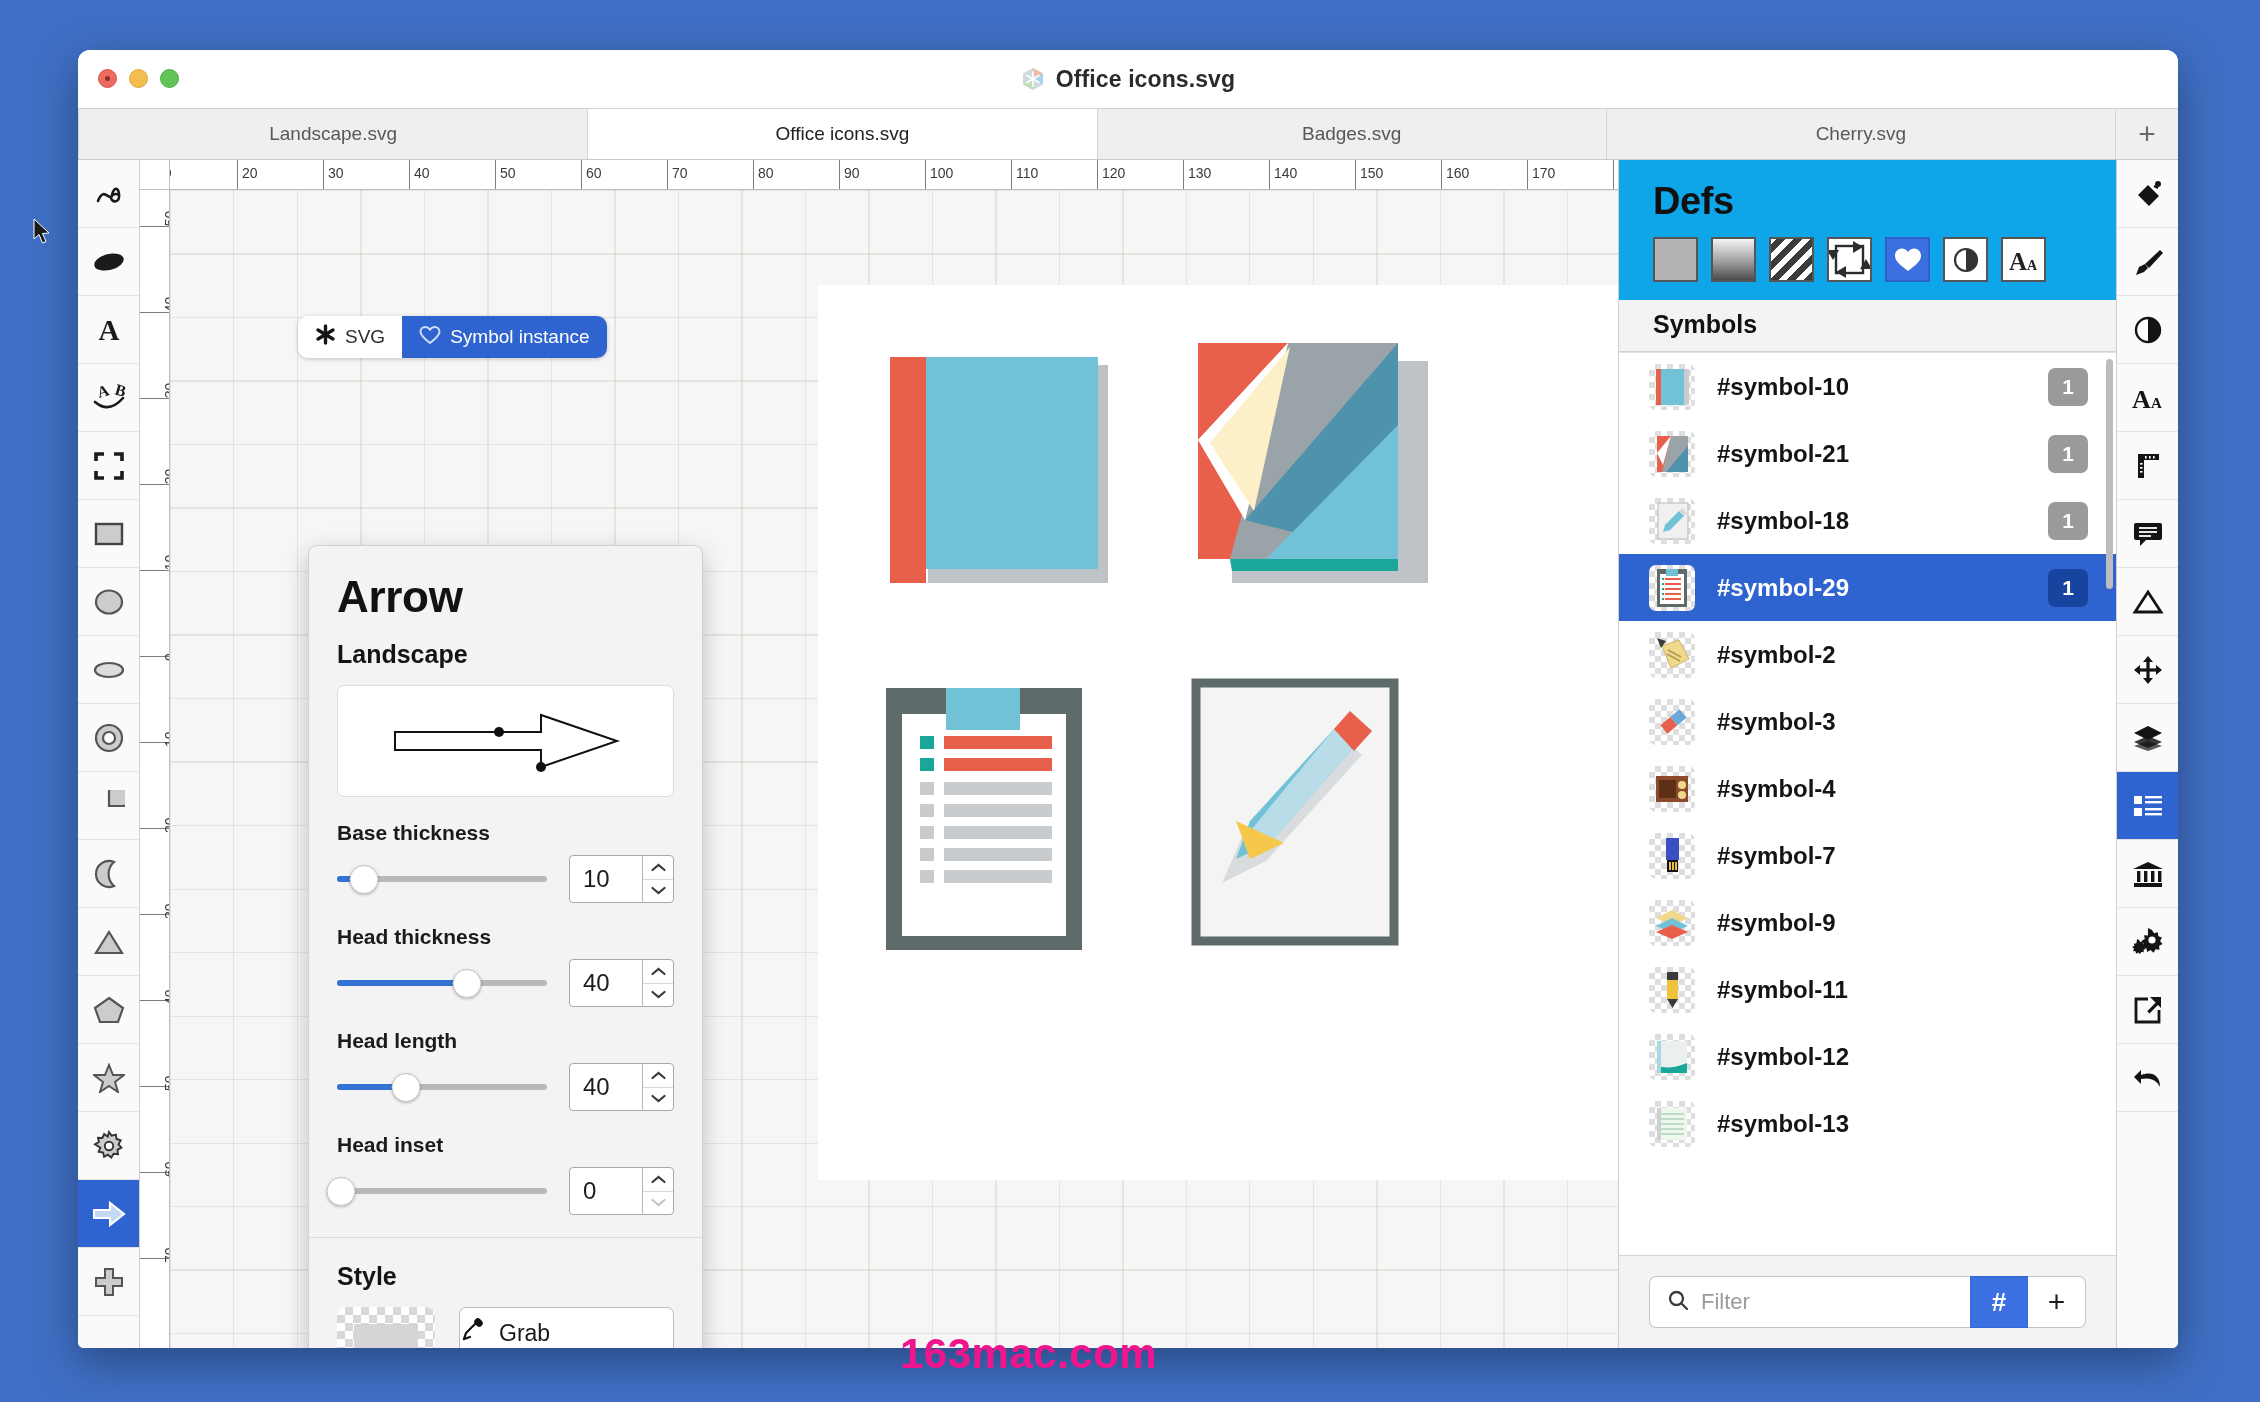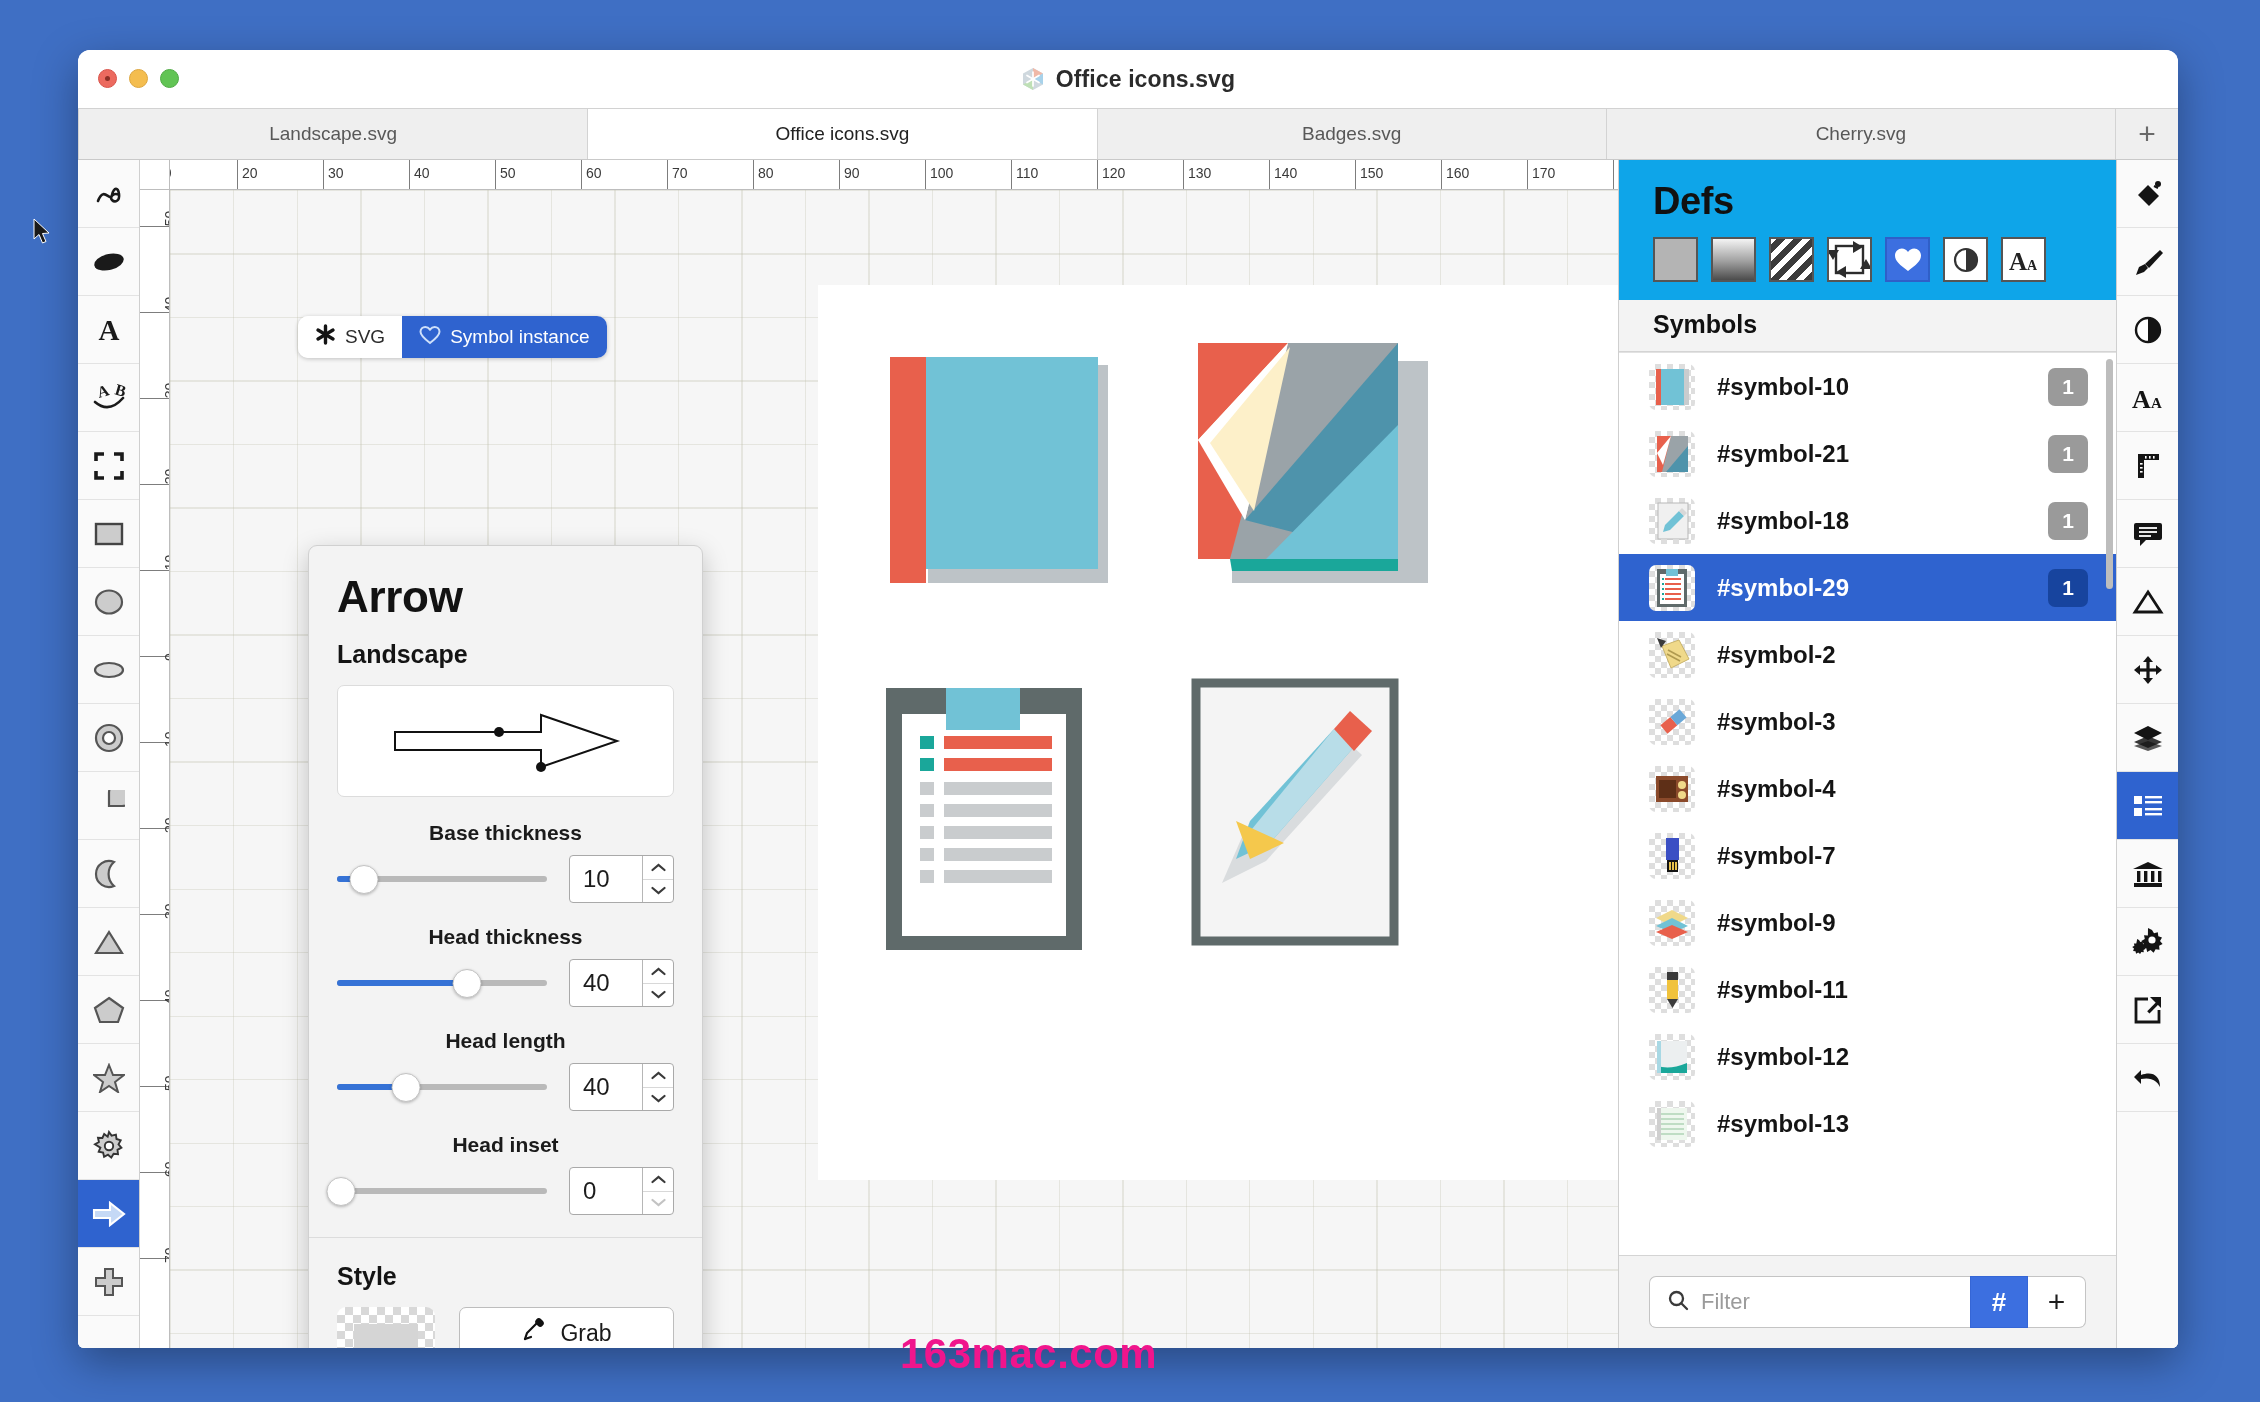--- a/index.html
+++ b/index.html
@@ -100,21 +100,21 @@
   
   #arrowpanel{position:absolute;left:168px;top:385px;width:395px;
     background:#f3f3f3;border:1px solid #d0d0d0;border-radius:9px;
     box-shadow:0 8px 26px rgba(0,0,0,.22);z-index:8;overflow:hidden;}
   .ap-inner{padding:26px 28px 0 28px;}
   #ap-title{font-size:44px;font-weight:bold;color:#121212;margin-bottom:18px;letter-spacing:-.3px;}
   .ap-sec{font-size:25px;font-weight:bold;color:#141414;margin-bottom:16px;}
   #ap-preview{background:#fff;border:1px solid #dcdcdc;border-radius:7px;
     height:112px;display:flex;align-items:center;justify-content:center;margin-bottom:24px;}
   .ctl{margin-bottom:22px;}
-  .ctl-label{font-size:21px;font-weight:bold;color:#1b1b1b;margin-bottom:10px;text-align:center;}
+  .ctl-label{font-size:21px;font-weight:bold;color:#1b1b1b;margin-bottom:10px;}
   .ctl-row{display:flex;align-items:center;gap:22px;}
   .slider{position:relative;flex:1;height:30px;display:flex;align-items:center;}
   .strack{position:absolute;left:0;right:0;height:6px;border-radius:3px;background:#b9b9b9;}
   .sfill{position:absolute;left:0;height:6px;border-radius:3px;background:#3572d6;}
   .sknob{position:absolute;width:29px;height:29px;border-radius:50%;background:#fff;
     border:1px solid #c3c3c3;box-shadow:0 1px 3px rgba(0,0,0,.25);transform:translateX(-50%);}
   .num{width:105px;height:48px;background:#fff;border:1px solid #a9a9a9;border-radius:4px;
     display:flex;align-items:stretch;}
   .num-val{flex:1;display:flex;align-items:center;padding-left:13px;
     font-size:24px;color:#1c1c1c;}
@@ -128,21 +128,21 @@
   #swatch{width:98px;height:98px;border-radius:9px;
     background-image:
       linear-gradient(45deg,#d8d8d8 25%,transparent 25%,transparent 75%,#d8d8d8 75%),
       linear-gradient(45deg,#d8d8d8 25%,transparent 25%,transparent 75%,#d8d8d8 75%);
     background-size:16px 16px;background-position:0 0,8px 8px;background-color:#fff;
     position:relative;overflow:hidden;}
   #swatch::after{content:"";position:absolute;left:17px;top:17px;right:17px;bottom:17px;
     background:#d5d5d5;}
   .stbtns{flex:1;display:flex;flex-direction:column;gap:14px;}
   .stbtn{height:52px;border-radius:7px;display:flex;align-items:center;
-    justify-content:center;gap:13px;font-size:23px;}
+    justify-content:flex-start;gap:13px;font-size:23px;}
   .stbtn.primary{background:#fff;border:1px solid #bdbdbd;color:#1a1a1a;}
 
   
   #defs{width:498px;flex:none;background:#0ea5e9;border-left:1px solid #cfcfcf;
     display:flex;flex-direction:column;}
   #defs-head{padding:20px 34px 0 34px;}
   #defs-title{font-size:38px;font-weight:bold;color:#111;margin-bottom:14px;letter-spacing:-.4px;}
   #defs-icons{display:flex;gap:13px;padding-bottom:18px;}
   .dicon{width:45px;height:45px;border:2px solid #555;background:#fff;
     display:flex;align-items:center;justify-content:center;position:relative;overflow:hidden;}

